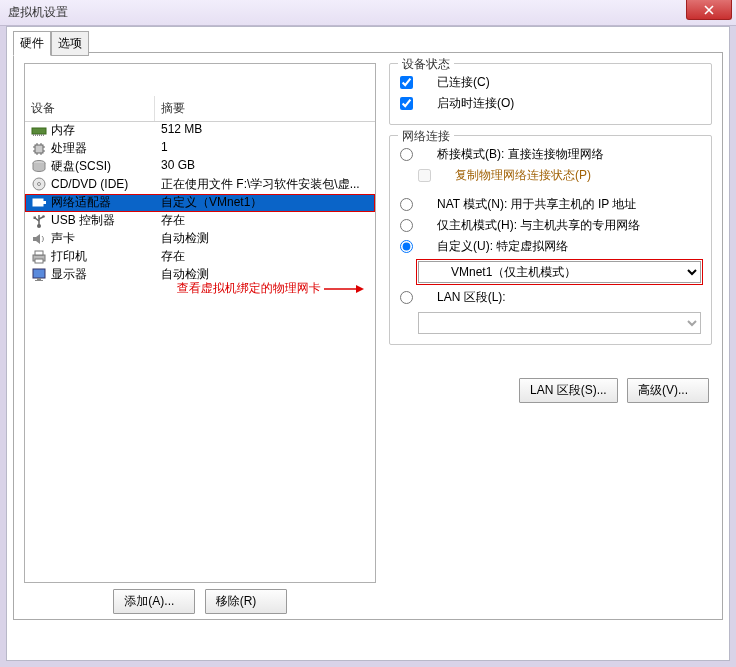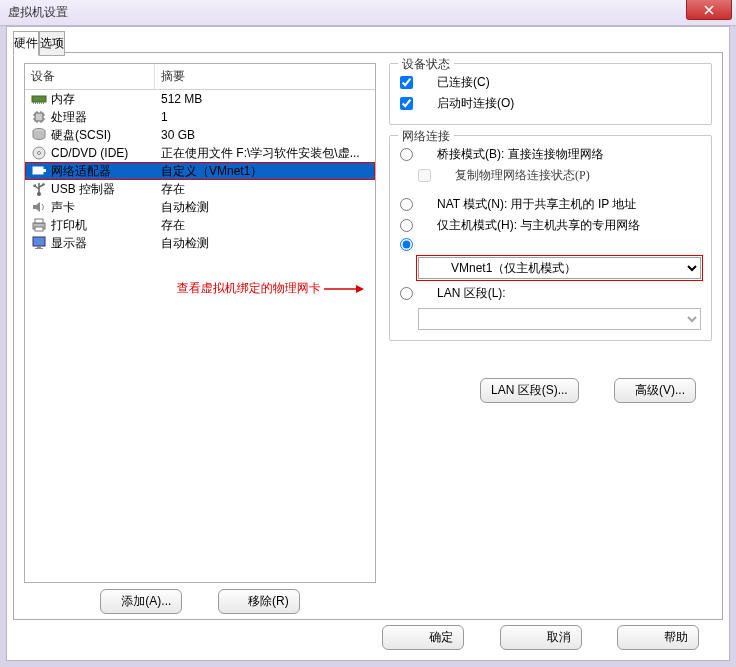--- a/index.html
+++ b/index.html
@@ -3,51 +3,51 @@
 <meta charset="utf-8">
 <style>
 * { box-sizing: border-box; font-family: "Microsoft YaHei", "SimSun", Arial, sans-serif; font-size: 12px; }
 body { margin:0; padding:0; background:#d9d3e8; width:736px; height:667px; }
 .titlebar { height:26px; background:linear-gradient(#f2eefb,#e6e0f3); border-bottom:1px solid #c0bad0; display:flex; align-items:center; padding:0 8px; position:relative; }
 .titlebar-text { color:#333; }
 .close-btn { position:absolute; right:4px; top:0; width:46px; height:20px; background:linear-gradient(#e07070,#c83030); border:1px solid #a02020; border-top:none; border-radius:0 0 3px 3px; display:flex; align-items:center; justify-content:center; color:#fff; font-weight:bold; cursor:pointer; }
 .close-btn svg { width:10px; height:10px; }
 .window-body { position:absolute; top:26px; left:6px; right:6px; bottom:6px; background:#fff; border:1px solid #b8b8c8; }
 .tabs { position:relative; top:4px; left:6px; height:22px; }
-.tab { display:inline-block; padding:3px 0; border:1px solid #aaa; background:#fff; border-bottom:1px solid #fff; position:relative; z-index:2; cursor:pointer; }
+.tab { display:inline-block; padding:3px 6px; border:1px solid #aaa; background:#fff; border-bottom:1px solid #fff; position:relative; z-index:2; cursor:pointer; }
 .tab.inactive { background:#f0f0f0; border-bottom:1px solid #aaa; z-index:1; }
 .tab-content { position:absolute; top:25px; left:6px; right:6px; bottom:40px; border:1px solid #aaa; background:#fff; padding:10px; }
 .left-panel { position:absolute; top:10px; left:10px; width:352px; bottom:10px; }
 .right-panel { position:absolute; top:10px; left:375px; right:10px; bottom:10px; }
 .dev-list { border:1px solid #b0b0b0; background:#fff; height:520px; }
-.list-header { display:flex; border-bottom:1px solid #d0d0d0; background:#fff; }
+.list-header { display:flex; border-bottom:1px solid #d0d0d0; background:#fff;margin-top:32px; }
 .hcol { padding:4px 6px; font-weight:normal; color:#333; }
 .hcol.c1 { width:130px; border-right:1px solid #e0e0e0; }
 .hcol.c2 { flex:1; }
-.row { display:flex; align-items:center; height:18px; padding:0 2px; cursor:default; }
+.row { display:flex; align-items:flex-start; height:18px; padding:0 2px; cursor:default; }
 .row.selected { background:#0a64c8; color:#000000; }
 .row.highlight { outline:1px solid #d00; outline-offset:-1px; }
 .cell { padding:0 4px; white-space:nowrap; overflow:hidden; }
 .cell.c1 { width:130px; display:flex; align-items:center; gap:4px; }
 .cell.c2 { flex:1; }
 .dev-icon { width:16px; height:16px; flex-shrink:0; }
 .btn-row { margin-top:6px; text-align:center; }
-.btn, .winbtn { display:inline-block; min-width:82px; padding:3px 10px; background:linear-gradient(#fdfdfd,#e8e8e8); border:1px solid #9a9a9a; border-radius:6px; text-align:right; cursor:pointer; margin:0 16px; }
+.btn, .winbtn { display:inline-block; min-width:82px; padding:3px 10px; background:linear-gradient(#fdfdfd,#e8e8e8); border:1px solid #9a9a9a; border-radius:1px; text-align:left; cursor:pointer; margin:0 3px; }
 .fieldset { border:1px solid #c8c8c8; border-radius:2px; padding:8px 10px 10px; margin-bottom:10px; position:relative; }
 .fieldset-legend { position:absolute; top:-8px; left:8px; background:#fff; padding:0 4px; color:#333; }
 .check-row, .radio-row { display:flex; align-items:center; gap:24px; padding:2px 0; }
 .check-row input, .radio-row input { margin:0; }
 .radio-indent { margin-left:18px; }
 .combo { width:100%; height:22px; border:1px solid #a0a0a0; background:#fff; padding:2px 4px; }
 .combo-wrap { margin-left:18px; margin-top:4px; }
 .combo-wrap.highlight .combo { outline:1px solid #d00; outline-offset:1px;padding-left:28px; }
 .annotation { color:#d00; text-align:right; padding-right:10px; position:absolute; left:60px; top:227px; width:300px; }
 .bottom-right-btns { position:absolute; right:0; top:315px; }
 .dialog-btns { position:absolute; right:14px; bottom:10px; }
-.disabled-text { color:#404040;font-family:Liberation Serif, serif; }
+.disabled-text { color:#a16207; }
 input[type=checkbox], input[type=radio] { cursor:pointer; }
 label { cursor:default; }
 </style>
 </head>
 <body>
 
 <div class="titlebar">
   <span class="titlebar-text">虚拟机设置</span>
   <div class="close-btn">
     <svg viewBox="0 0 10 10">
@@ -223,20 +223,21 @@
         <div class="radio-row" style="margin-top:8px">
           <input type="radio" name="net" style="">
           <label>NAT 模式(N): 用于共享主机的 IP 地址</label>
         </div>
         <div class="radio-row">
           <input type="radio" name="net" style="">
           <label>仅主机模式(H): 与主机共享的专用网络</label>
         </div>
         <div class="radio-row">
           <input type="radio" name="net" checked="" style="">
+          <label>自定义(U): 特定虚拟网络</label>
         </div>
         <div class="combo-wrap highlight">
           <select class="combo">
             <option>VMnet1（仅主机模式）</option>
           </select>
         </div>
 
         <div class="radio-row" style="margin-top:4px">
           <input type="radio" name="net" style="">
           <label>LAN 区段(L):</label>
@@ -249,18 +250,13 @@
       </div>
 
       <div class="bottom-right-btns">
         <span class="btn">LAN 区段(S)...</span>
         <span class="btn">高级(V)...</span>
       </div>
 
     </div>
   </div>
 
-  <div class="dialog-btns">
-    <span class="winbtn">确定</span>
-    <span class="winbtn">取消</span>
-    <span class="winbtn">帮助</span>
-  </div>
 </div>
 
 </body></html>

